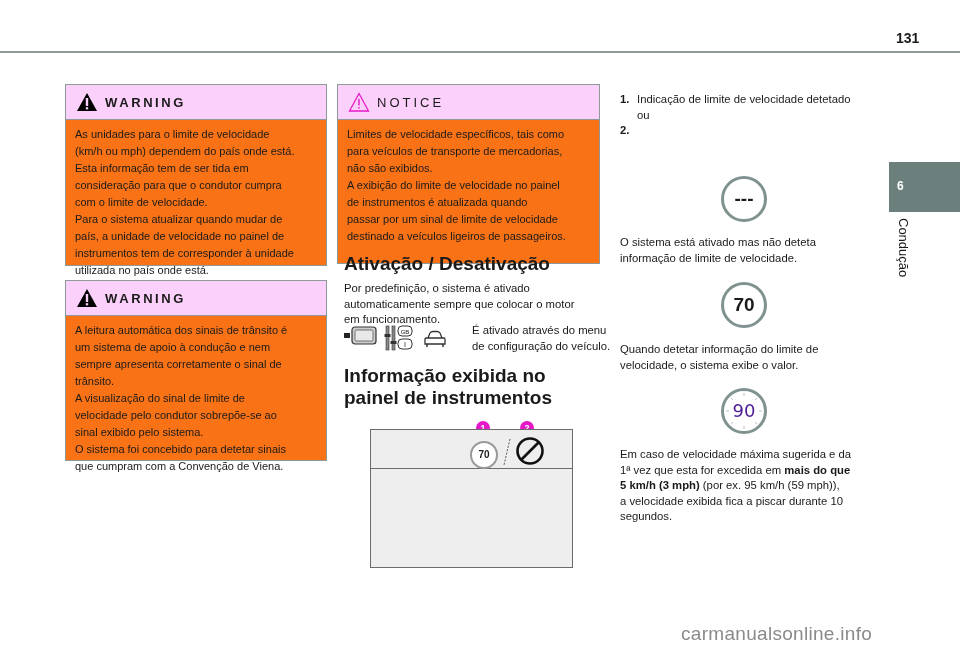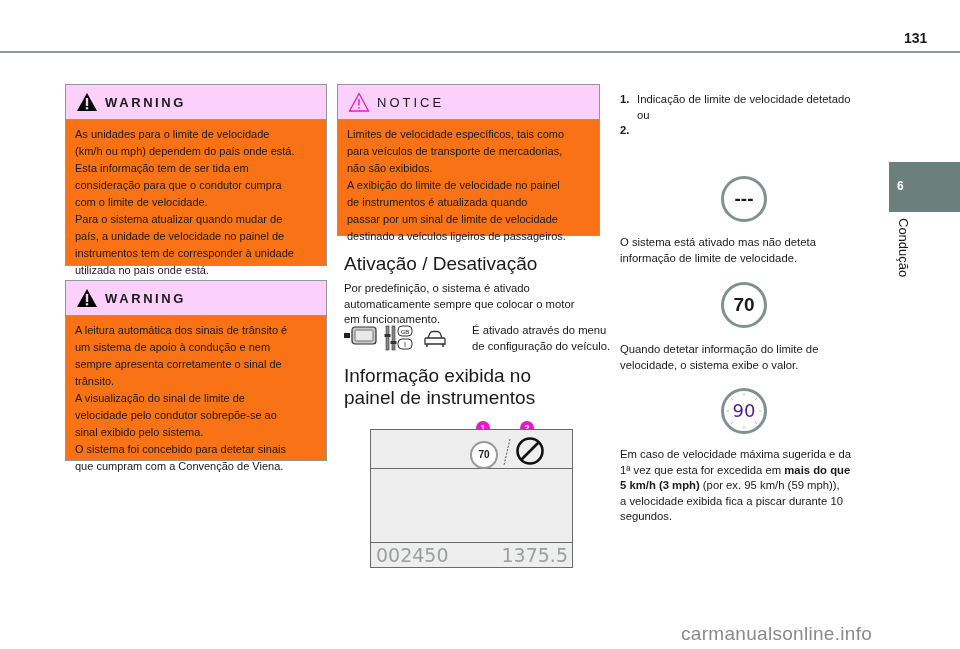--- a/index.html
+++ b/index.html
@@ -1,39 +1,39 @@
 <!DOCTYPE html>
 <html><head>
 <meta charset="utf-8">
 <style>
   * { box-sizing: border-box; margin: 0; padding: 0; }
   html, body { width: 960px; height: 649px; background: #ffffff; overflow: hidden; }
   body { position: relative; font-family: "Liberation Sans", sans-serif; color: #1a1a1a; }
 
-  .page-number { position: absolute; left: 896px; top: 30px; font-size: 14px; font-weight: bold; color: #1a1a1a; margin-left: 8px; }
+  .page-number { position: absolute; left: 896px; top: 30px; font-size: 14px; font-weight: bold; color: #1a1a1a; }
   .header-rule { position: absolute; left: 0; top: 51px; width: 960px; height: 2px; background: #8e9a98; }
 
   .chapter-tab { position: absolute; left: 889px; top: 162px; width: 71px; height: 50px; background: #6b7f7d; }
   .chapter-num { position: absolute; left: 8px; top: 17px; font-size: 12px; font-weight: bold; color: #ffffff; }
   .chapter-label { position: absolute; left: 893px; top: 218px; width: 20px; height: 80px; }
   .chapter-label span { position: absolute; left: 0; top: 0; transform-origin: 0 0; transform: translate(18px,0) rotate(90deg); white-space: nowrap; font-size: 13px; color: #1a1a1a; }
 
   .box { position: absolute; border: 1px solid #8e9a98; background: #f97316; }
   .box-head { height: 35px; background: #fbd0fb; border-bottom: 1px solid #8e9a98; position: relative; }
   .box-head .icon { position: absolute; left: 10px; top: 7px; width: 22px; height: 20px; }
   .box-head .title { position: absolute; left: 39px; top: 10px; font-size: 13px; font-weight: bold; letter-spacing: 2.6px; color: #1a1a1a; }
   .box-head .title.notice { font-weight: normal; letter-spacing: 3px; }
   .box-body { padding: 6px 8px 6px 9px; font-size: 11px; line-height: 17px; color: #1a1a1a; }
   .box-body p { white-space: pre-line; }
 
   #warn1 { left: 65px; top: 84px; width: 262px; height: 182px; }
   #warn2 { left: 65px; top: 280px; width: 262px; height: 181px; }
-  #notice1 { left: 337px; top: 84px; width: 263px; height: 152px; }
-
-  .h2 { position: absolute; font-size: 19px; font-weight: normal; color: #1a1a1a; line-height: 22px; }
+  #notice1 { left: 337px; top: 84px; width: 263px; height: 180px; }
+
+  .h2 { position: absolute; font-size: 19px; font-weight: bold; color: #1a1a1a; line-height: 22px; }
   .para { position: absolute; font-size: 11.3px; line-height: 15.6px; color: #1a1a1a; white-space: pre-line; }
 
   .cfg-icons { position: absolute; left: 344px; top: 324px; width: 102px; height: 30px; }
 
   .cluster { position: absolute; left: 370px; top: 429px; width: 203px; height: 139px; background: #eeeeee; border: 1px solid #6b6b6b; }
   .cluster .top { position: absolute; left: 0; top: 0; width: 201px; height: 39px; border-bottom: 1px solid #6b6b6b; }
   .cluster .bottom { position: absolute; left: 0; bottom: 0; width: 201px; height: 25px; border-top: 1px solid #6b6b6b; }
   .speed { position: absolute; left: 0; top: 40px; width: 201px; text-align: center; font-size: 56px; font-family: "DejaVu Sans", sans-serif; font-weight: 300; color: #1a1a1a; line-height: 72px; }
   .odo { position: absolute; bottom: 1px; font-size: 19px; color: #9aa0a0; font-family: "DejaVu Sans", sans-serif; }
   .odo.left { left: 5px; }
@@ -168,24 +168,20 @@
 <div class="cluster">
   <div class="top">
     <div class="mini-sign">70</div>
     <svg width="10" height="28" viewBox="0 0 10 28" style="position:absolute;left:131px;top:8px;">
       <line x1="8" y1="1" x2="2" y2="27" stroke="#555" stroke-width="1" stroke-dasharray="2,1.5"></line>
     </svg>
     <svg width="30" height="30" viewBox="0 0 30 30" style="position:absolute;left:144px;top:6px;">
       <circle cx="15" cy="15" r="12.5" fill="none" stroke="#111" stroke-width="2.6"></circle>
       <line x1="6" y1="24" x2="24" y2="6" stroke="#111" stroke-width="2.6"></line>
     </svg>
-  </div>
-  <div class="bottom">
-    <span class="odo left">002450</span>
-    <span class="odo right">1375.5</span>
   </div>
 </div>
 
 <div class="list">
   <div class="list-item">
     <span class="num">1.</span>
     <span style="white-space:pre-line">Indicação de limite de velocidade detetado
 ou</span>
   </div>
   <div class="list-item">

